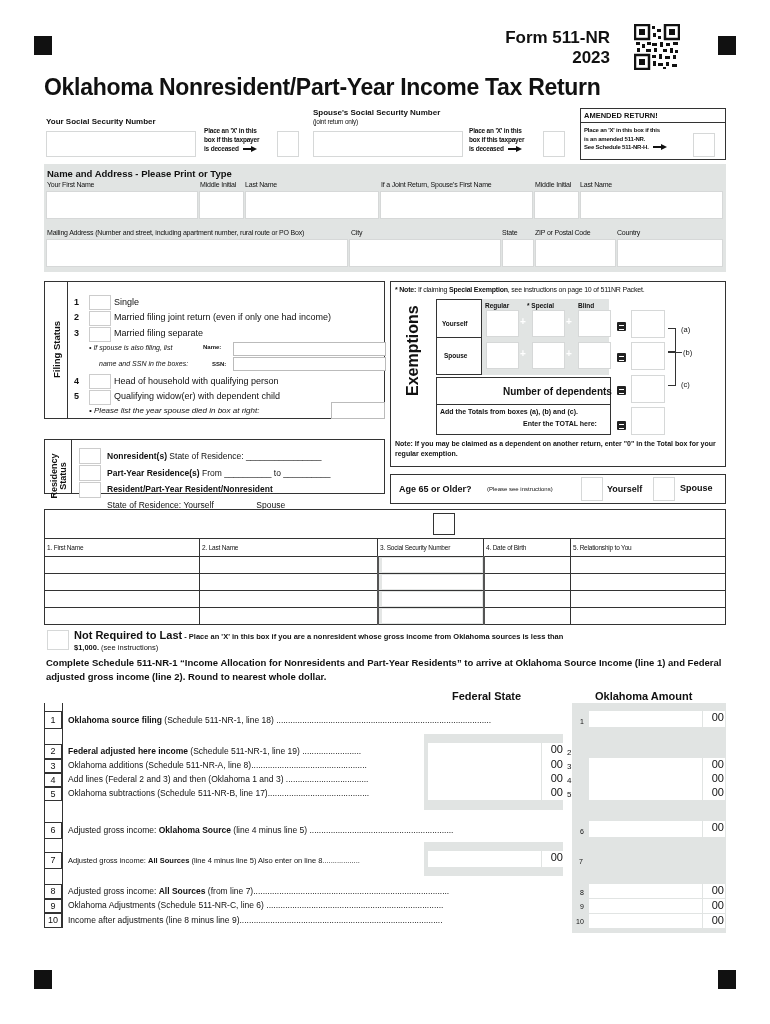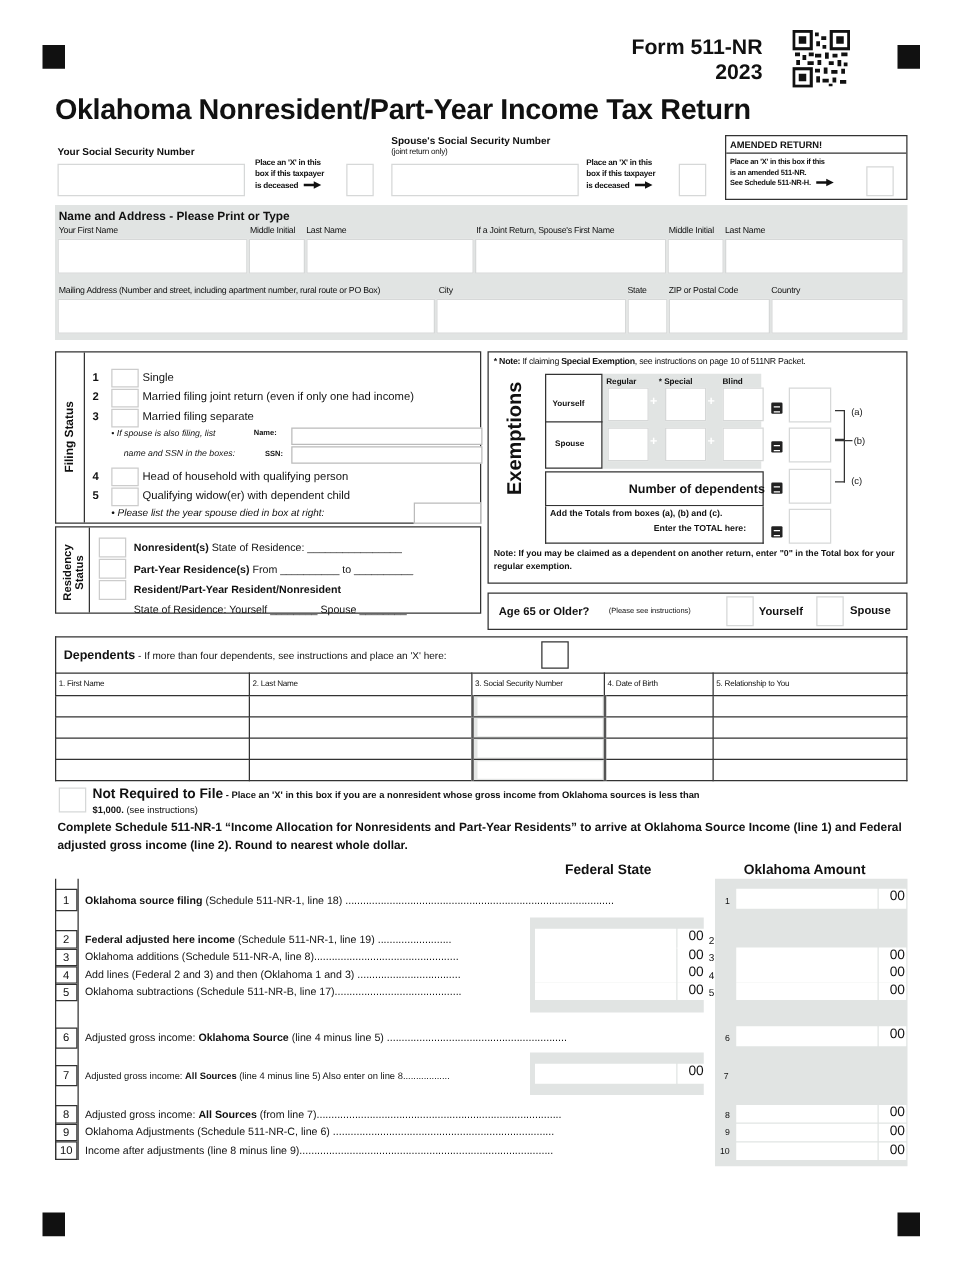--- a/index.html
+++ b/index.html
@@ -218,21 +218,21 @@
   <div class="bracket" style="left:277px;top:46px;width:8px;height:24px"></div>
   <div class="abs" style="left:285px;top:70px;width:6px;height:1px;background:#333"></div>
   <div class="bracket" style="left:277px;top:70px;width:8px;height:34px"></div>
   <div class="abs" style="left:290px;top:43px;font-size:7.5px">(a)</div>
   <div class="abs" style="left:292px;top:66px;font-size:7.5px">(b)</div>
   <div class="abs" style="left:290px;top:98px;font-size:7.5px">(c)</div>
 
   <div class="abs b" style="left:4px;top:157px;width:328px;font-size:7px;line-height:10px">Note:  If you may be claimed as a dependent on another return, enter "0" in the Total box for your regular exemption.</div>
 </div>
 
-<div class="frame" style="left:44px;top:421px;width:341px;height:70px">
+<div class="frame" style="left:44px;top:439px;width:341px;height:55px">
   <div class="abs" style="left:26px;top:0;width:1.4px;height:100%;background:#333"></div>
   <div class="vtext" style="left:-16px;top:27px;width:60px;text-align:center;font-size:9px;line-height:9px">
     <div>Residency</div>
     <div>Status</div>
   </div>
   <div class="cb" style="left:34px;top:8px;height:16px"></div>
   <div class="abs" style="left:62px;top:11px;font-size:8.5px;white-space:nowrap"><span class="b">Nonresident(s)</span><span> State of Residence: ________________</span></div>
   <div class="cb" style="left:34px;top:25px;height:16px"></div>
   <div class="abs" style="left:62px;top:28px;font-size:8.5px;white-space:nowrap"><span class="b">Part-Year Residence(s)</span><span> From __________ to __________</span></div>
   <div class="cb" style="left:34px;top:42px;height:16px"></div>
@@ -243,21 +243,20 @@
 <div class="frame" style="left:390px;top:474px;width:336px;height:30px">
   <div class="abs b" style="left:8px;top:9px;font-size:9px">Age 65 or Older?</div>
   <div class="abs" style="left:96px;top:11px;font-size:6px">(Please see instructions)</div>
   <div class="box" style="left:190px;top:2px;width:22px;height:24px"></div>
   <div class="abs b" style="left:216px;top:9px;font-size:9px">Yourself</div>
   <div class="box" style="left:262px;top:2px;width:22px;height:24px"></div>
   <div class="abs b" style="left:289px;top:8px;font-size:9px">Spouse</div>
 </div>
 
 <div class="frame" style="left:44px;top:509px;width:682px;height:30px;border-bottom:none">
-  <div class="abs" style="left:6px;top:9px;font-size:9px;white-space:nowrap"><span class="b" style="font-size:10px">Dependents</span><span style="font-size:8px"> - If more than four dependents, see instructions and place an 'X' here:</span></div>
   <div class="box" style="left:388px;top:3px;width:22px;height:22px;border:1.2px solid #333"></div>
 </div>
 <table class="dep">
   <tbody>
       <tr class="h">
     <td style="width:155px">1. First Name</td>
     <td style="width:178px">2. Last Name</td>
     <td style="width:106px">3. Social Security Number</td>
     <td style="width:87px">4. Date of Birth</td>
     <td>5. Relationship to You</td>
@@ -296,21 +295,21 @@
           <div></div>
         </td>
         <td></td>
         <td></td>
       </tr>
 </tbody>
   </table>
 
 <div class="box" style="left:47px;top:630px;width:22px;height:20px"></div>
 <div class="abs" style="left:74px;top:629px;font-size:7.5px;white-space:nowrap;font-weight:bold">
-  <span style="font-size:11px">Not Required to File</span><span> - Place an 'X' in this box if you are a nonresident whose gross income from Oklahoma sources is less than</span>
+  <span style="font-size:11px">Not Required to Last</span><span> - Place an 'X' in this box if you are a nonresident whose gross income from Oklahoma sources is less than</span>
 </div>
 <div class="abs" style="left:74px;top:643px;font-size:7.5px;white-space:nowrap">
   <span class="b">$1,000.</span><span> (see instructions)</span>
 </div>
 <div class="abs b" style="left:46px;top:656px;width:680px;font-size:9.5px;line-height:14px">Complete Schedule 511-NR-1 “Income Allocation for Nonresidents and Part-Year Residents” to arrive at Oklahoma Source Income (line 1) and Federal adjusted gross income (line 2). Round to nearest whole dollar.</div>
 
 <div class="abs b" style="left:452px;top:690px;font-size:11px">Federal State</div>
 <div class="abs b" style="left:595px;top:690px;font-size:11px">Oklahoma Amount</div>
 
 <div class="abs gray" style="left:572px;top:703px;width:154px;height:230px"></div>

